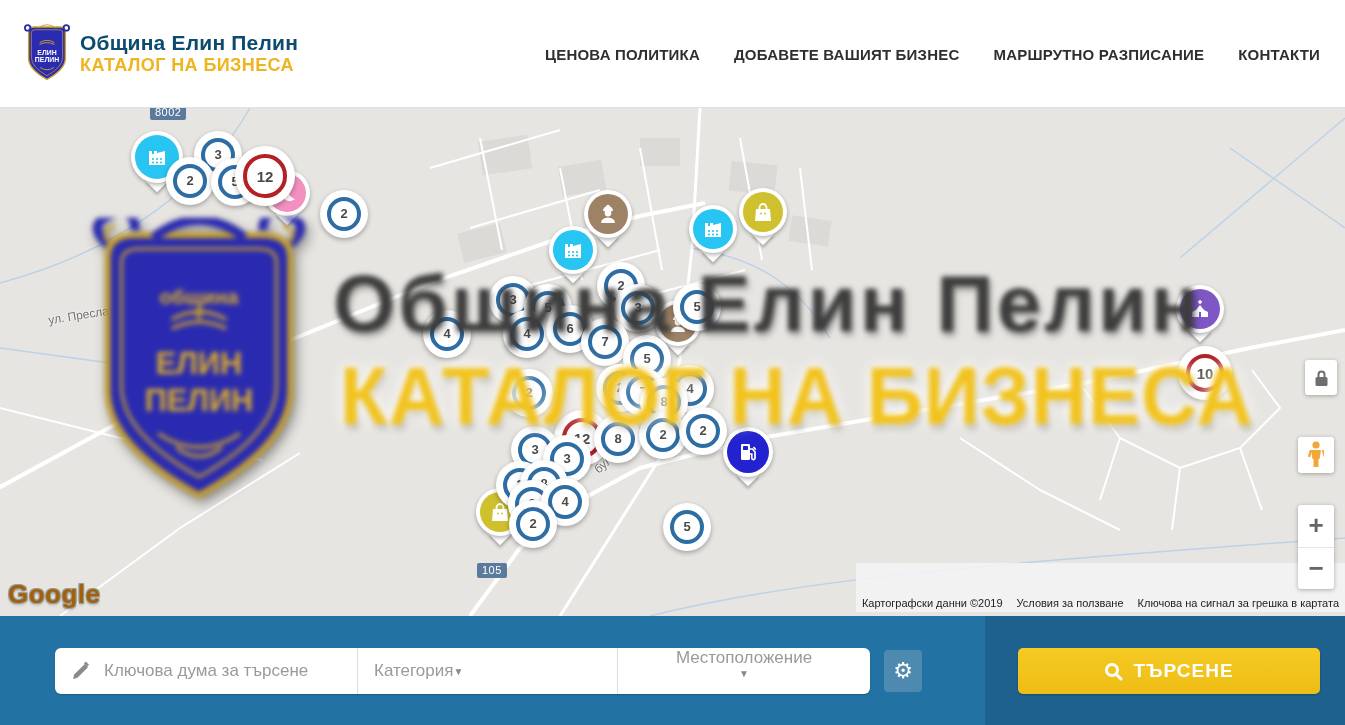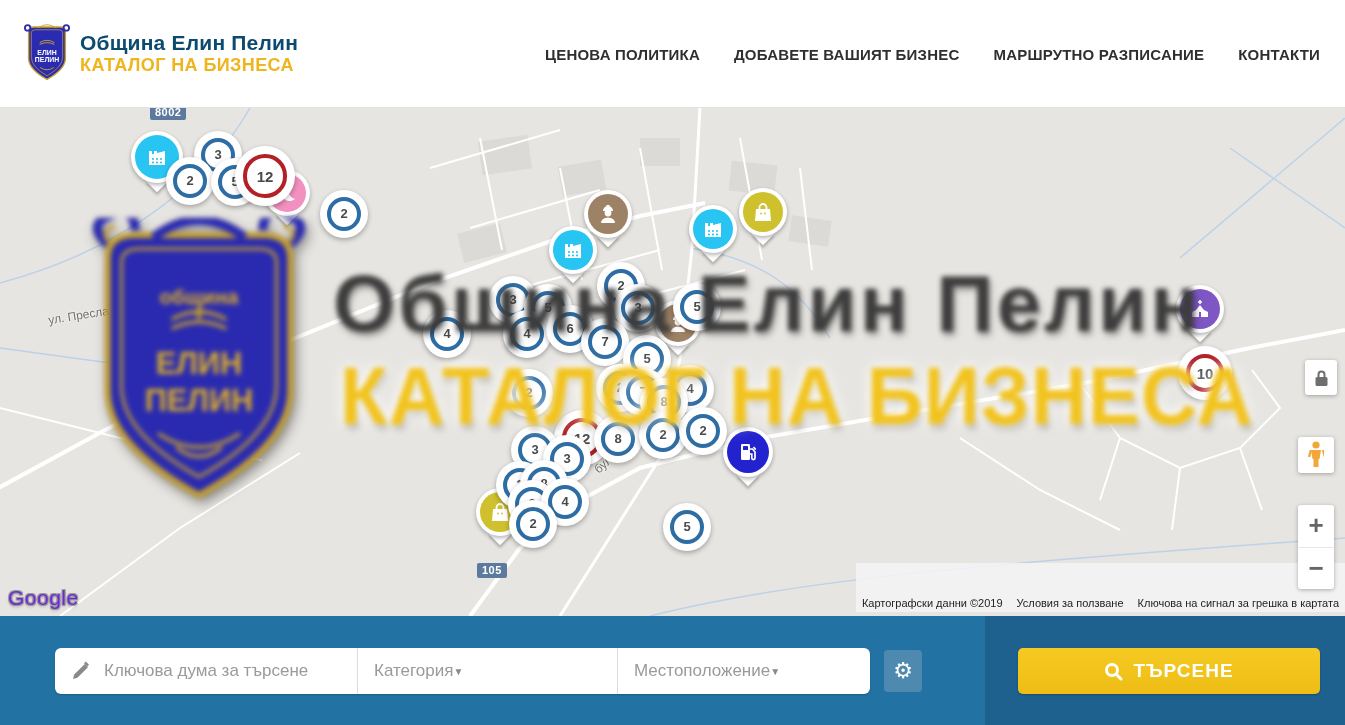--- a/index.html
+++ b/index.html
@@ -11,21 +11,21 @@
   .brand-titles { display:flex; flex-direction:column; line-height:1.15; }
   .site-title { font-size:21px; font-weight:bold; color:#0c4a6e; letter-spacing:0.2px; }
   .site-subtitle { font-size:18px; font-weight:bold; color:#f0b41e; letter-spacing:0.4px; }
   .nav { position:absolute; right:25px; top:0; height:108px; display:flex; align-items:center; gap:34px; }
   .nav-item { font-size:15px; font-weight:bold; color:#2f2f2f; letter-spacing:0.2px; cursor:pointer; white-space:nowrap; }
 
   
   .map { position:absolute; top:108px; left:0; width:1345px; height:508px; background:#e7e5e1; overflow:hidden; cursor:default; }
   .roads { position:absolute; left:0; top:0; z-index:1; }
 
-  .road-shield { position:absolute; z-index:2; background:#5c7a9e; color:#fff; font-size:11px; font-weight:bold;
+  .road-shield { position:absolute; z-index:2; background:#5c7a9e; color:#fff; font-size:11px; font-weight:normal;
     padding:1px 5px 2px; border-radius:2px; letter-spacing:0.5px; }
   .street-label { position:absolute; z-index:2; color:#6e6e6e; font-size:12px; white-space:nowrap;
     text-shadow:0 0 2px #fff, 0 0 2px #fff; }
 
   .pin { position:absolute; z-index:4; }
   .pin .tail { position:absolute; left:50%; bottom:-6px; width:16px; height:16px; background:#fff;
     transform:translateX(-50%) rotate(45deg); box-shadow:2px 2px 3px rgba(0,0,0,.25); }
   .pin .body { position:absolute; inset:0; background:#fff; border-radius:50%; box-shadow:0 2px 4px rgba(0,0,0,.3); }
   .pin .inner { position:absolute; inset:4px; border-radius:50%; display:flex; align-items:center; justify-content:center; }
 
@@ -43,21 +43,21 @@
     white-space:nowrap; filter:blur(2.6px);
     text-shadow:0 0 10px rgba(255,255,255,.95), 0 0 18px rgba(255,255,255,.7), 2px 4px 5px rgba(0,0,0,.3);
     transform:scaleY(1.05); }
 
   
   .maptype { position:absolute; left:8px; top:429px; display:flex; z-index:12; box-shadow:0 1px 4px rgba(0,0,0,.3); border-radius:2px; overflow:hidden; }
   .maptype button { height:38px; padding:0 17px; background:#fff; border:none; font-family:inherit; font-size:18px; cursor:pointer; }
   .maptype .active { font-weight:bold; color:#111; }
   .maptype .inactive { color:#5b5b5b; border-left:1px solid #e6e6e6; }
 
-  .google-logo { position:absolute; left:8px; bottom:6px; z-index:12; color:#6d28d9; font-size:21px; font-weight:normal; letter-spacing:0.5px; cursor:pointer;
+  .google-logo { position:absolute; left:8px; bottom:6px; z-index:12; color:#a16207; font-size:26px; font-weight:bold; letter-spacing:0.5px; cursor:pointer;
     text-shadow:1px 1px 0 #9b9b9b, -1px 1px 0 #9b9b9b, 1px -1px 0 #9b9b9b, -1px -1px 0 #9b9b9b, 0 2px 3px rgba(0,0,0,.25); }
 
   .attrib { position:absolute; right:0; bottom:4px; z-index:12; display:flex; gap:14px; align-items:center;
     background:rgba(245,245,245,.85); padding:2px 6px 3px; font-size:11px; color:#222; }
   .attrib span { white-space:nowrap;margin-top:32px; }
   .attrib .lnk { cursor:pointer; }
 
   .sq-btn { position:absolute; background:#fff; border-radius:3px; box-shadow:0 1px 4px rgba(0,0,0,.3); z-index:12;
     display:flex; align-items:center; justify-content:center; cursor:pointer; }
   .lock-btn { right:8px; top:252px; width:32px; height:35px; }
@@ -71,21 +71,21 @@
   .bottombar { position:absolute; top:616px; left:0; width:1345px; height:109px; background:#2273a3; z-index:30; }
   .right-panel { position:absolute; left:985px; top:0; width:360px; height:109px; background:#1e618e; }
   .search-group { position:absolute; left:55px; top:32px; width:815px; height:46px; background:#fff; border-radius:6px;
     display:flex; align-items:stretch; box-shadow:0 1px 2px rgba(0,0,0,.2); }
   .sg-section { display:flex; align-items:center; padding:0 16px; }
   .sg-keyword { width:302px; gap:13px; }
   .sg-keyword input { border:none; outline:none; flex:1; font-family:inherit; font-size:17px; color:#444; background:transparent; }
   .sg-keyword input::placeholder { color:#9a9a9a; opacity:1; }
   .sg-select { cursor:pointer; border-left:1px solid #ddd; }
   .sg-category { width:260px; }
-  .sg-location { width:253px; }
+  .sg-location { width:253px;flex-direction:column; }
   .sg-select .ph { font-size:17px; color:#9a9a9a; }
   .caret { font-size:10px; color:#8a8a8a; }
   .gear-btn { position:absolute; left:884px; top:34px; width:38px; height:42px; background:#4e89af; border:none;
     border-radius:4px; color:#fff; font-size:22px; cursor:pointer; display:flex; align-items:center; justify-content:center; }
   .search-btn { position:absolute; left:33px; top:32px; width:302px; height:46px; border:none; border-radius:5px;
     background:linear-gradient(#f5ca22, #eebd15); color:#fff; font-family:inherit; font-size:19px; font-weight:bold;
     letter-spacing:1px; cursor:pointer; display:flex; align-items:center; justify-content:center; gap:10px;
     box-shadow:0 1px 2px rgba(0,0,0,.25); }
 </style>
 </head>

